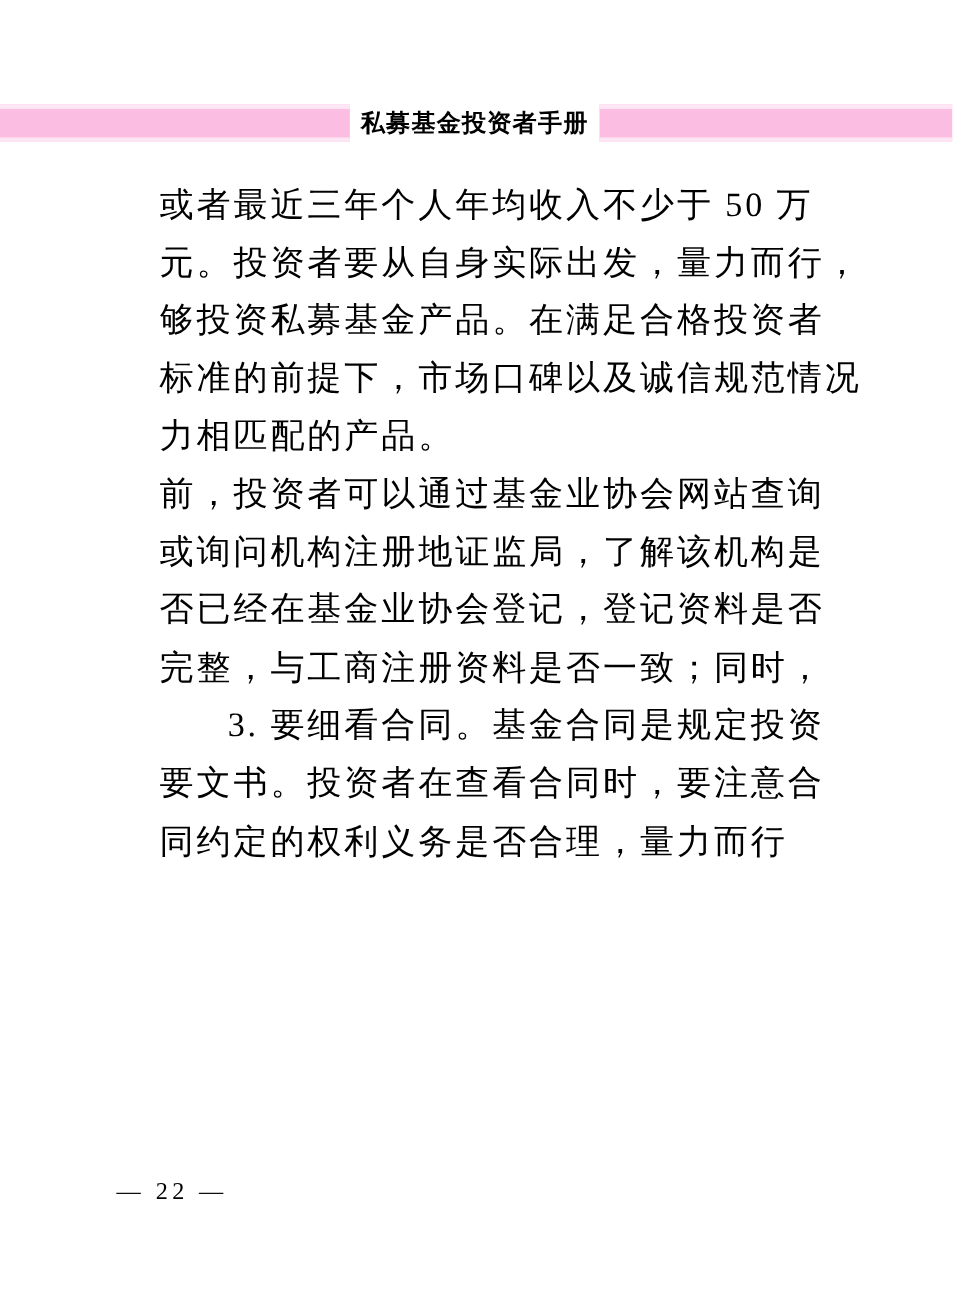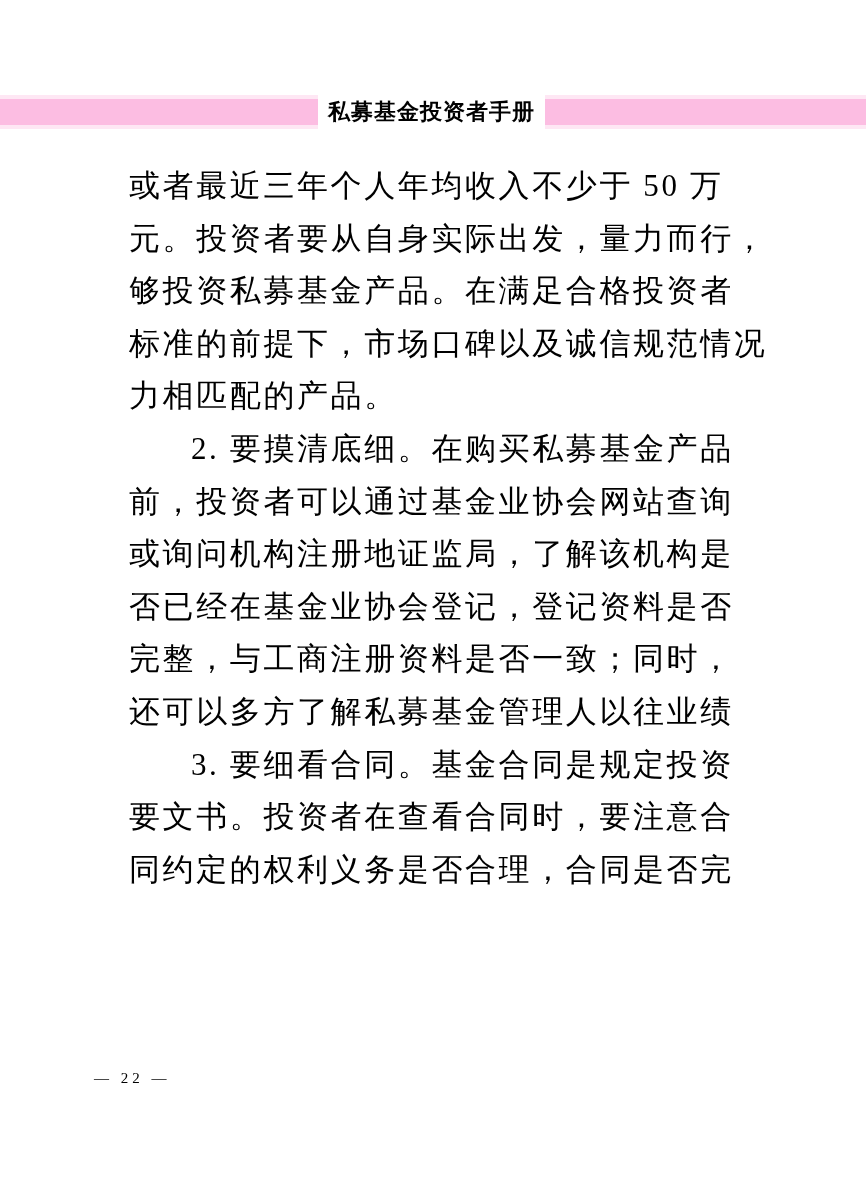--- a/index.html
+++ b/index.html
@@ -61,32 +61,33 @@
     width: 612px;
   }
 
   .line {
     height: 52.6px;
     line-height: 52.6px;
     font-size: 31px;
     letter-spacing: 2.6px;
     white-space: nowrap;
     color: #000000;
+    margin-left: 16px;
   }
 
   .line.indent { text-indent: 62px; }
   .line.full   {}
   .line.end    {}
 
   
   .page-number {
     position: absolute;
-    left: 94px;
+    left: 106px;
     top: 1070px;
-    font-size: 15px;
+    font-size: 22px;
     letter-spacing: 4px;
     color: #000000;
     white-space: nowrap;
   }
 </style>
 </head>
 <body>
 
 <div class="page">
 
@@ -95,26 +96,24 @@
     <div class="head-title">私募基金投资者手册</div>
     <div class="head-rule right" style="background: rgb(252, 189, 226); border-top: 4px solid rgb(254, 231, 244); border-bottom: 4px solid rgb(254, 231, 244);"></div>
   </div>
 
   <div class="body-text" id="body-text">
       <div class="line full">或者最近三年个人年均收入不少于 50 万</div>
       <div class="line full">元。投资者要从自身实际出发，量力而行，</div>
       <div class="line full">够投资私募基金产品。在满足合格投资者</div>
       <div class="line full">标准的前提下，市场口碑以及诚信规范情况</div>
       <div class="line end">力相匹配的产品。</div>
-      <div class="line indent">2. 要摸清底细。在购买私募基金产品</div>
       <div class="line full">前，投资者可以通过基金业协会网站查询</div>
       <div class="line full">或询问机构注册地证监局，了解该机构是</div>
       <div class="line full">否已经在基金业协会登记，登记资料是否</div>
       <div class="line full">完整，与工商注册资料是否一致；同时，</div>
-      <div class="line full">还可以多方了解私募基金管理人以往业绩</div>
       <div class="line indent">3. 要细看合同。基金合同是规定投资</div>
       <div class="line full">要文书。投资者在查看合同时，要注意合</div>
-      <div class="line full">同约定的权利义务是否合理，合同是否完</div>
+      <div class="line full">同约定的权利义务是否合理，量力而行</div>
     </div>
 
   <div class="page-number">— 22 —</div>
 
 </div>
 
 </body></html>

